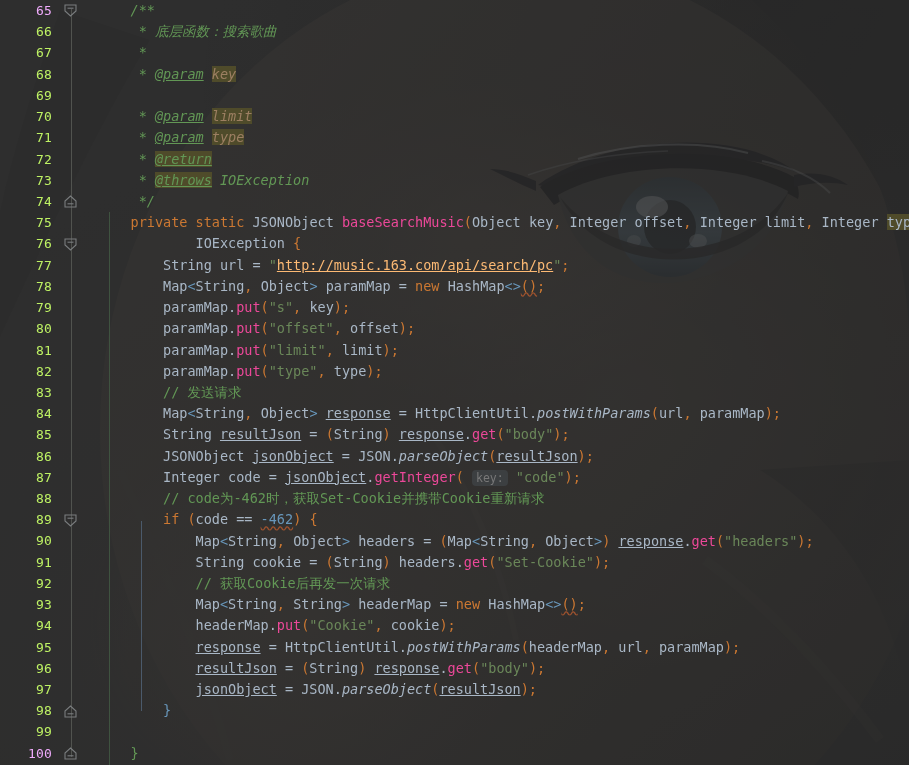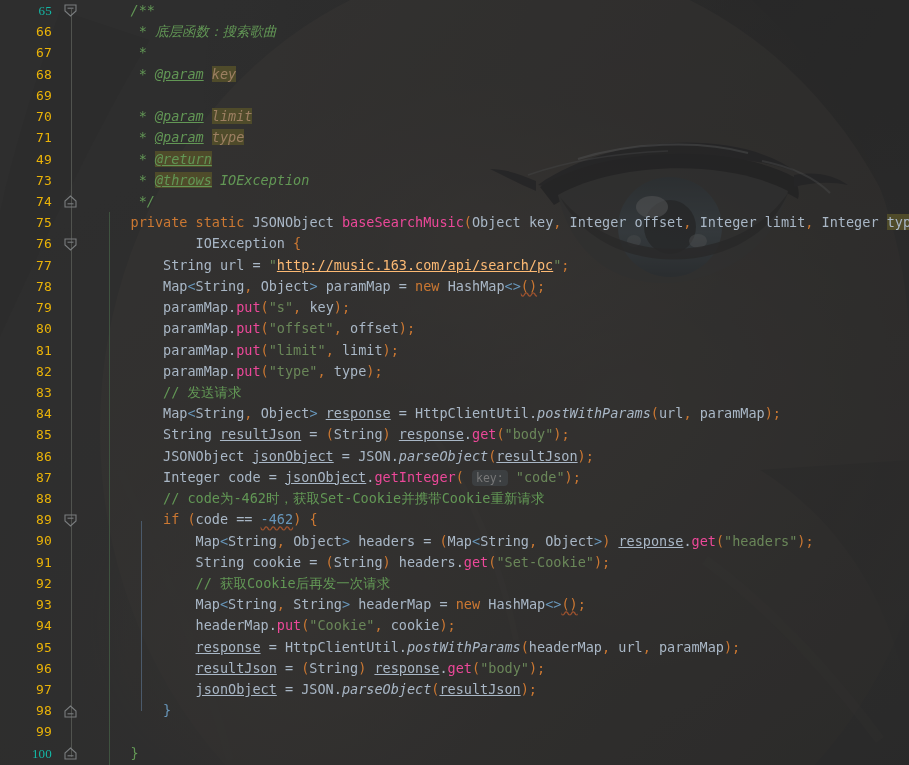--- a/index.html
+++ b/index.html
@@ -22,24 +22,24 @@
   
   #bg-veil{position:absolute;inset:0;z-index:1;background:rgba(43,43,43,.60);pointer-events:none;}
 
   
   #editor{position:absolute;inset:0;z-index:2;display:flex;}
 
   .gutter{position:relative;width:98px;flex:0 0 98px;}
   .lnum-col{position:absolute;left:0;top:0;width:58px;}
   .lnum{
     height:21.22px;line-height:21.22px;text-align:right;
-    font-size:13px;color:#eab308;padding-right:6px;box-sizing:border-box;
+    font-size:13px;color:#bef264;padding-right:6px;box-sizing:border-box;
     letter-spacing:.2px;
   }
-  .lnum.dim{color:#14b8a6;font-family:Liberation Serif, serif;}
+  .lnum.dim{color:#f0abfc;}
 
   
   .fold-col{position:absolute;left:60px;top:0;width:22px;height:765px;}
   .fold-line{position:absolute;left:10.5px;top:9px;width:1px;height:748px;background:#51534f;}
   .foldmark{position:absolute;left:3px;width:15px;height:15px;}
   .foldmark svg{display:block;}
 
   
   .code{position:relative;flex:1 1 auto;}
   .indent-guide{position:absolute;width:1px;}
@@ -145,21 +145,21 @@
 
   <div class="gutter">
     <div class="lnum-col" id="lnums">
         <div class="lnum dim">65</div>
         <div class="lnum">66</div>
         <div class="lnum">67</div>
         <div class="lnum">68</div>
         <div class="lnum">69</div>
         <div class="lnum">70</div>
         <div class="lnum">71</div>
-        <div class="lnum">49</div>
+        <div class="lnum">72</div>
         <div class="lnum">73</div>
         <div class="lnum">74</div>
         <div class="lnum">75</div>
         <div class="lnum">76</div>
         <div class="lnum">77</div>
         <div class="lnum">78</div>
         <div class="lnum">79</div>
         <div class="lnum">80</div>
         <div class="lnum">81</div>
         <div class="lnum">82</div>

